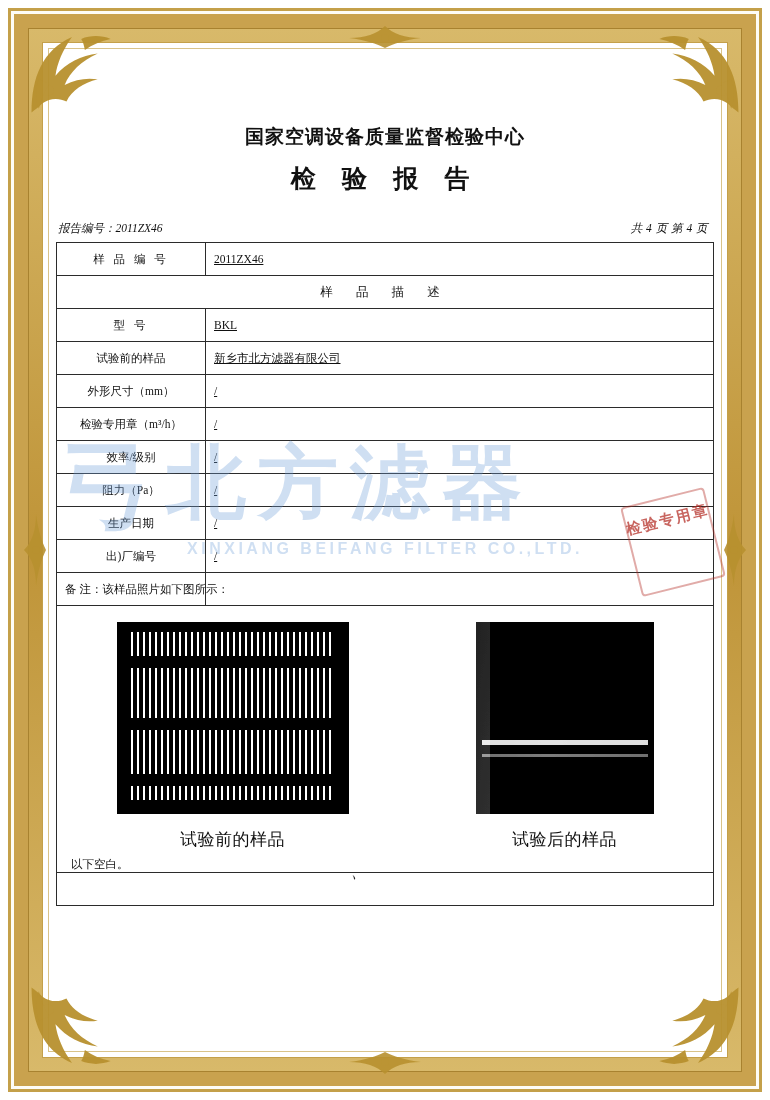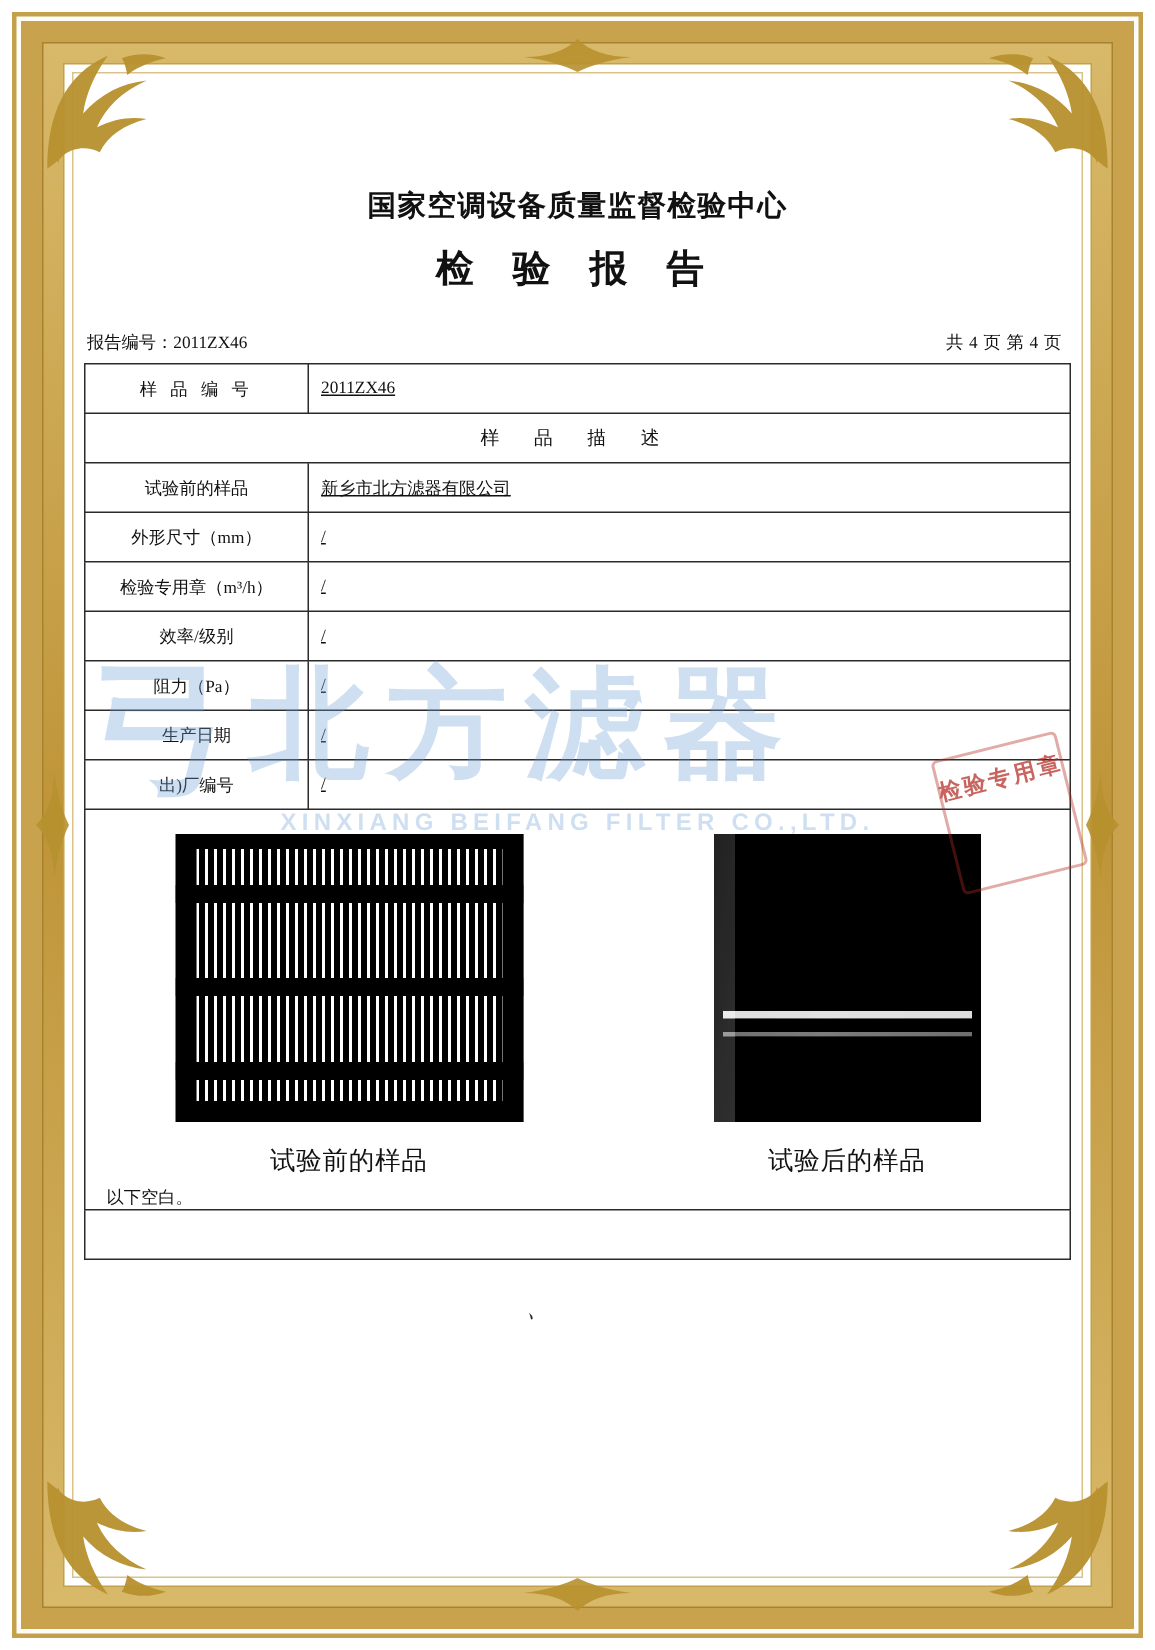--- a/index.html
+++ b/index.html
@@ -108,20 +108,21 @@
   }
 
   .meta-row {
     display: flex;
     justify-content: space-between;
     align-items: flex-end;
     margin-top: 26px;
     padding: 0 6px 0 2px;
     font-size: 11.5px;
     color: #111;
+    font-style: italic;
   }
   .meta-right { letter-spacing: .5px; }
 
   
   table.report {
     margin-top: 6px;
     border-collapse: collapse;
     width: 100%;
     table-layout: fixed;
     font-size: 11.5px;
@@ -401,20 +402,24 @@
     <table class="report">
       <tbody>
         <tr>
           <td class="label">样 品 编 号</td>
           <td class="value">2011ZX46</td>
         </tr>
         <tr>
           <td class="section-head" colspan="2">样 品 描 述</td>
         </tr>
         <tr>
+          <td class="label">型   号</td>
+          <td class="value">BKL</td>
+        </tr>
+        <tr>
           <td class="label tight">试验前的样品</td>
           <td class="value">新乡市北方滤器有限公司</td>
         </tr>
         <tr>
           <td class="label tight">外形尺寸（mm）</td>
           <td class="value">/</td>
         </tr>
         <tr>
           <td class="label tight">检验专用章（m³/h）</td>
           <td class="value">/</td>
@@ -427,20 +432,24 @@
           <td class="label tight">阻力（Pa）</td>
           <td class="value">/</td>
         </tr>
         <tr>
           <td class="label tight">生产日期</td>
           <td class="value">/</td>
         </tr>
         <tr>
           <td class="label tight">出)厂编号</td>
           <td class="value">/</td>
+        </tr>
+        <tr>
+          <td class="remark"><span>备 注：</span><span>该样品照片如下图所示：</span></td>
+          <td class="remark-span"></td>
         </tr>
         <tr>
           <td class="photo-cell" colspan="2">
             <div class="photos">
               <div class="photo-block">
                 <div class="photo-frame">
                   <div class="pleats"></div>
                   <div class="pleat-band b1"></div>
                   <div class="pleat-band b2"></div>
                   <div class="pleat-band b3"></div>

